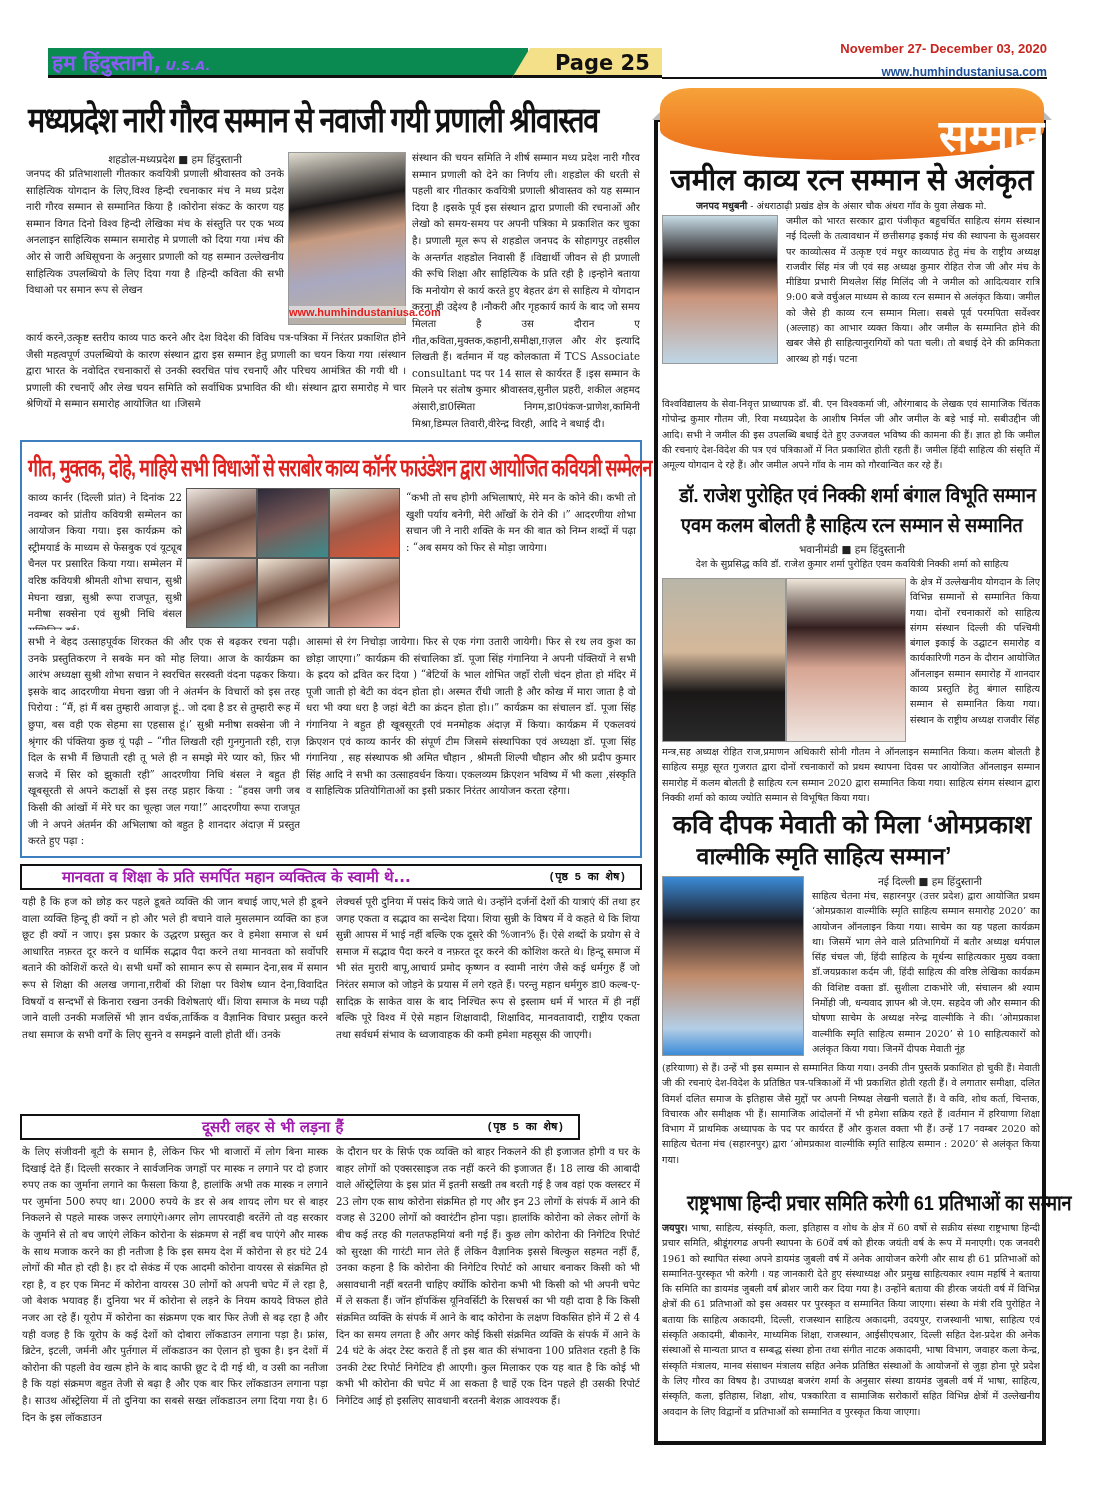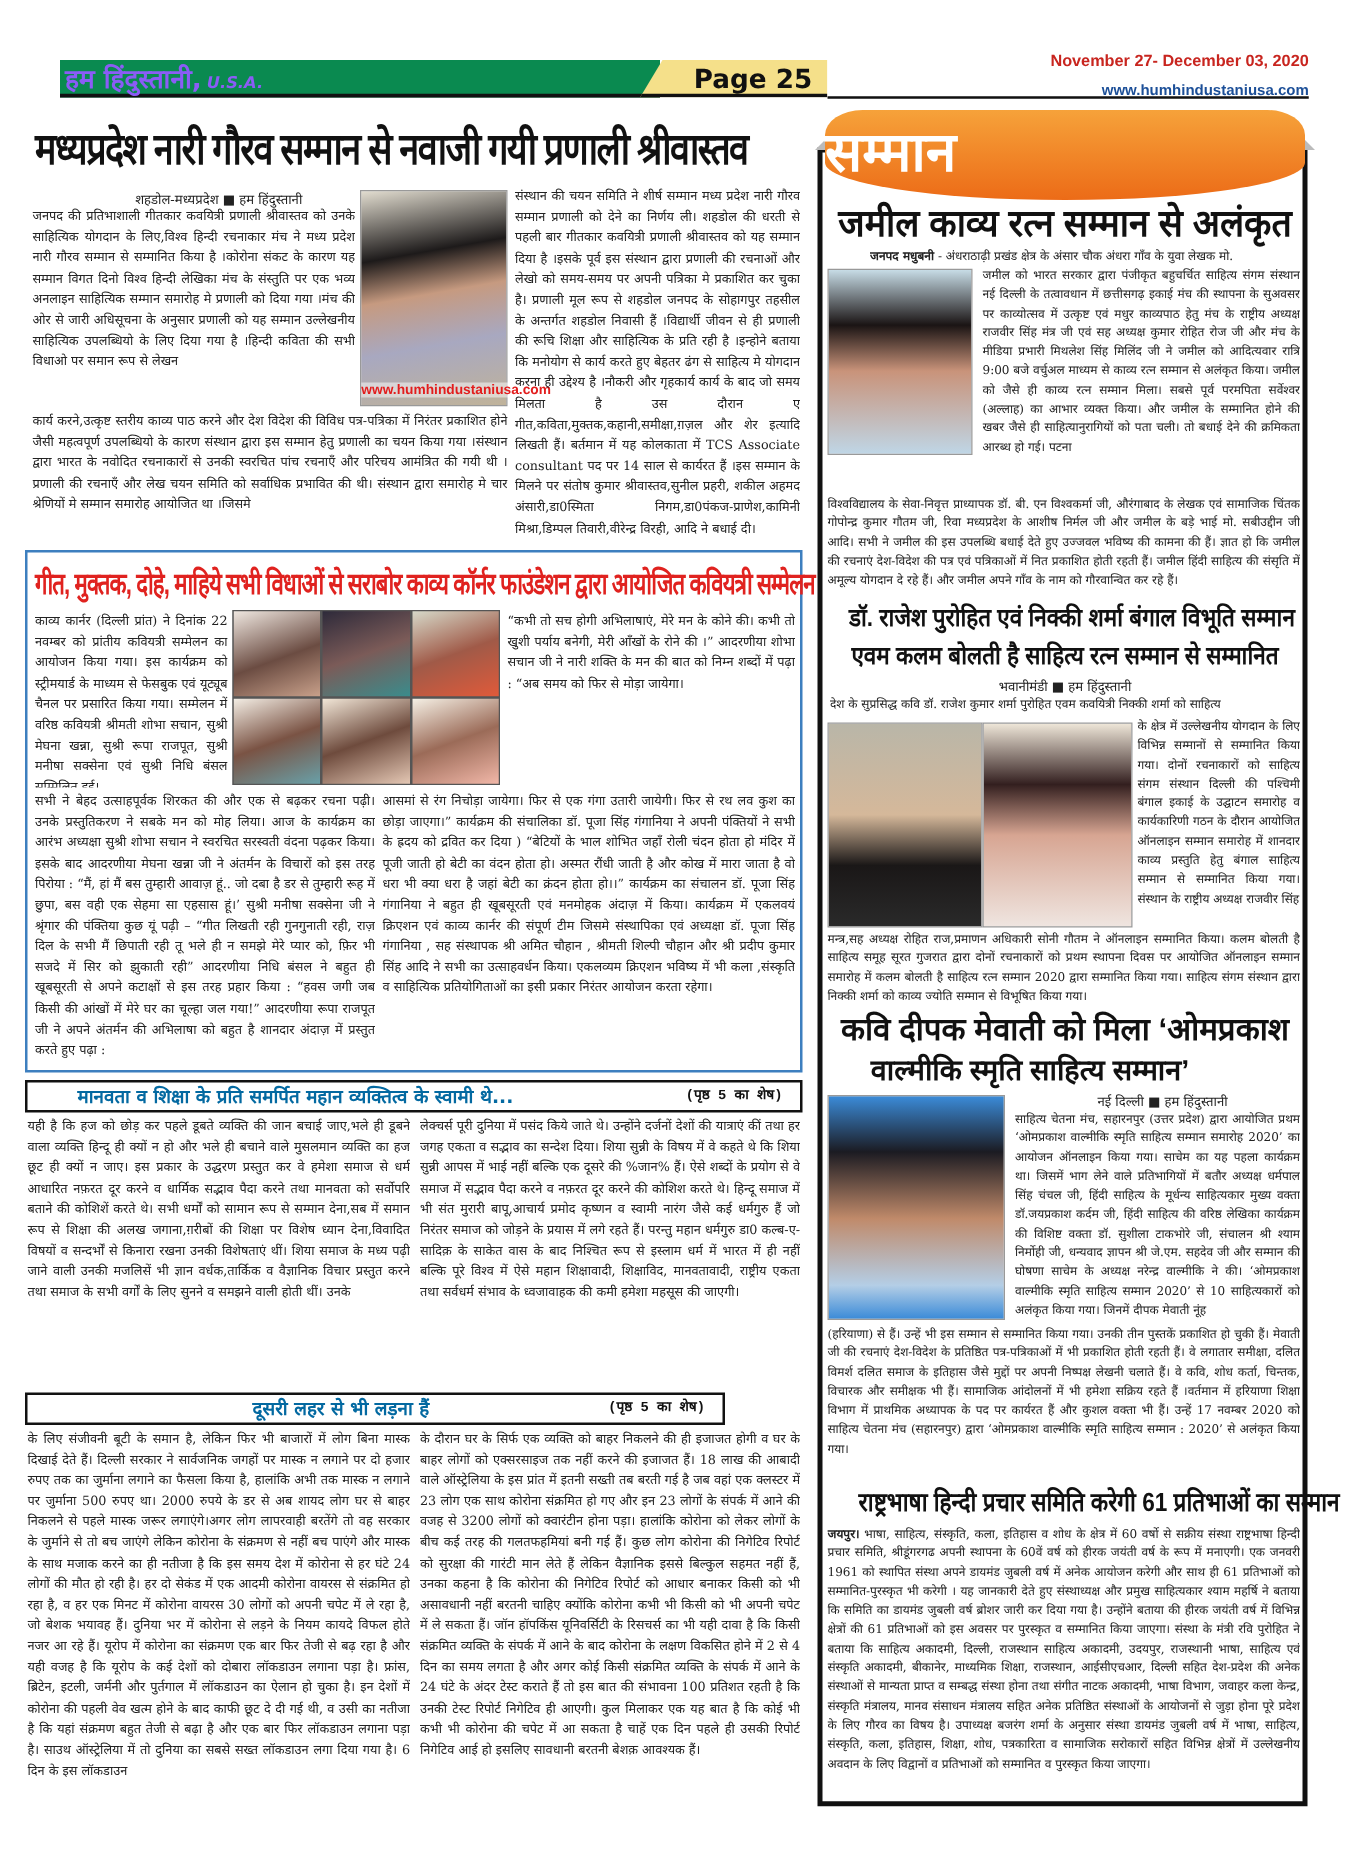--- a/index.html
+++ b/index.html
@@ -24,28 +24,28 @@
   .headline-red { left: 28px; top: 448px; width: 610px; color: #e0221f; font-family: "Liberation Sans", sans-serif; font-weight: bold; font-size: 24px; line-height: 40px; white-space: nowrap; transform: scaleX(0.74); transform-origin: left; letter-spacing: -1px; }
   .collage { left: 186px; top: 488px; width: 214px; height: 140px; display: grid; grid-template-columns: 1fr 1fr 1fr; grid-template-rows: 1fr 1fr; gap: 2px; border: 1px solid #555; background: #555; }
   .collage div { background: linear-gradient(160deg,#efe7e0,#6b4c42 55%,#c8a08a); }
   .collage div:nth-child(2){ background: linear-gradient(160deg,#2e2a3a,#7b5b58 50%,#3a8c8c); }
   .collage div:nth-child(3){ background: linear-gradient(160deg,#d6d9c9,#a05a48 50%,#e05a3a); }
   .collage div:nth-child(4){ background: linear-gradient(160deg,#f3ede4,#7a5344 50%,#69a0a8); }
   .collage div:nth-child(5){ background: linear-gradient(160deg,#f1e6d7,#6e4b3d 50%,#e4c7b4); }
   .collage div:nth-child(6){ background: linear-gradient(160deg,#f5f0e5,#9b6b58 50%,#f1b7a8); }
 
   .section-bar { border: 2px solid #111; height: 26px; }
-  .section-title { color: #0369a1; font-family: "DejaVu Sans", sans-serif; font-weight: bold; font-size: 15px; line-height: 22px; }
+  .section-title { color: #a21caf; font-family: "DejaVu Sans", sans-serif; font-weight: bold; font-size: 15px; line-height: 22px; }
   .section-ref { font-family: Liberation Mono, monospace; font-weight: bold; font-size: 11px; line-height: 22px; color: #111; }
 
   .right-box { left: 654px; top: 118px; width: 392px; height: 1327px; border: 4px solid #111; }
   .ribbon { left: 660px; top: 88px; width: 384px; height: 72px; background: linear-gradient(180deg,#f6a23a,#ec6b17); border-radius: 30px 30px 50% 50% / 20px 20px 30px 30px; }
   .ribbon-fold-l { left: 652px; top: 90px; width: 30px; height: 30px; background: #bbb; clip-path: polygon(100% 0,0 100%,100% 100%); }
   .ribbon-fold-r { left: 1022px; top: 90px; width: 30px; height: 30px; background: #bbb; clip-path: polygon(0 0,0 100%,100% 100%); }
-  .ribbon-text { left: 660px; top: 92px; width: 384px; text-align: left; color: #fff; font-family: "DejaVu Sans", sans-serif; font-weight: bold; font-size: 44px; line-height: 62px; }
+  .ribbon-text { left: 660px; top: 105px; width: 384px; text-align: right; color: #fff; font-family: "DejaVu Sans", sans-serif; font-weight: bold; font-size: 44px; line-height: 62px; }
   .rh { font-family: "Liberation Sans", sans-serif; font-weight: bold; color: #111; text-align: center; white-space: nowrap; }
   .rtxt { font-size: 9.6px; line-height: 15.3px; text-align: justify; color: #222; }
 </style>
 </head>
 <body>
 
 <div class="abs masthead-bar"></div>
 <div class="abs masthead-title"><span>हम हिंदुस्तानी,</span><span class="usa">U.S.A.</span></div>
 <div class="abs page-tab"></div>
 <div class="abs page-num">Page 25</div>
@@ -99,21 +99,21 @@
 
 <div class="abs rh" style="left:660px;top:160px;width:384px;font-size:30px;line-height:40px;transform:scaleX(0.95);">जमील काव्य रत्न सम्मान से अलंकृत</div>
 <div class="abs rtxt" style="left:664px;top:198px;width:376px;height:16px;overflow:hidden;margin-left:32px;"><b>जनपद मधुबनी</b> <span>- अंधराठाढ़ी प्रखंड क्षेत्र के अंसार चौक अंधरा गाँव के युवा लेखक मो.</span></div>
 <div class="abs photo" style="left:662px;top:215px;width:116px;height:149px;background:linear-gradient(180deg,#c7dce6 0%,#1a1414 30%,#c9937a 55%,#bfd6e6 100%);"></div>
 <div class="abs rtxt" style="left:786px;top:213px;width:254px;height:184px;overflow:hidden;">जमील को भारत सरकार द्वारा पंजीकृत बहुचर्चित साहित्य संगम संस्थान नई दिल्ली के तत्वावधान में छत्तीसगढ़ इकाई मंच की स्थापना के सुअवसर पर काव्योत्सव में उत्कृष्ट एवं मधुर काव्यपाठ हेतु मंच के राष्ट्रीय अध्यक्ष राजवीर सिंह मंत्र जी एवं सह अध्यक्ष कुमार रोहित रोज जी और मंच के मीडिया प्रभारी मिथलेश सिंह मिलिंद जी ने जमील को आदित्यवार रात्रि 9:00 बजे वर्चुअल माध्यम से काव्य रत्न सम्मान से अलंकृत किया। जमील को जैसे ही काव्य रत्न सम्मान मिला। सबसे पूर्व परमपिता सर्वेश्वर (अल्लाह) का आभार व्यक्त किया। और जमील के सम्मानित होने की खबर जैसे ही साहित्यानुरागियों को पता चली। तो बधाई देने की क्रमिकता आरब्ध हो गई। पटना</div>
 <div class="abs rtxt" style="left:662px;top:396px;width:378px;height:80px;overflow:hidden;">विश्वविद्यालय के सेवा-निवृत्त प्राध्यापक डॉ. बी. एन विश्वकर्मा जी, औरंगाबाद के लेखक एवं सामाजिक चिंतक गोपोन्द्र कुमार गौतम जी, रिवा मध्यप्रदेश के आशीष निर्मल जी और जमील के बड़े भाई मो. सबीउद्दीन जी आदि। सभी ने जमील की इस उपलब्धि बधाई देते हुए उज्जवल भविष्य की कामना की हैं। ज्ञात हो कि जमील की रचनाएं देश-विदेश की पत्र एवं पत्रिकाओं में नित प्रकाशित होती रहती हैं। जमील हिंदी साहित्य की संसृति में अमूल्य योगदान दे रहे हैं। और जमील अपने गाँव के नाम को गौरवान्वित कर रहे हैं।</div>
 
 <div class="abs rh" style="left:660px;top:478px;width:384px;font-size:20px;line-height:34px;transform:scaleX(0.9);">डॉ. राजेश पुरोहित एवं निक्की शर्मा बंगाल विभूति सम्मान</div>
 <div class="abs rh" style="left:660px;top:508px;width:384px;font-size:20px;line-height:34px;transform:scaleX(0.9);">एवम कलम बोलती है साहित्य रत्न सम्मान से सम्मानित</div>
 <div class="abs dateline" style="left:660px;top:542px;width:384px;">भवानीमंडी ■ हम हिंदुस्तानी</div>
-<div class="abs rtxt" style="left:664px;top:556px;width:376px;height:16px;overflow:hidden;text-align:left;">देश के सुप्रसिद्ध कवि डॉ. राजेश कुमार शर्मा पुरोहित एवम कवयित्री निक्की शर्मा को साहित्य</div>
+<div class="abs rtxt" style="left:664px;top:556px;width:376px;height:16px;overflow:hidden;text-align:center;">देश के सुप्रसिद्ध कवि डॉ. राजेश कुमार शर्मा पुरोहित एवम कवयित्री निक्की शर्मा को साहित्य</div>
 <div class="abs photo" style="left:662px;top:578px;width:124px;height:164px;background:linear-gradient(180deg,#b9b6a8 0%,#d5b89a 45%,#1a1717 70%,#2a2a2a 100%);"></div>
 <div class="abs photo" style="left:786px;top:578px;width:120px;height:164px;background:linear-gradient(180deg,#eee6d8 0%,#331f1f 30%,#d7a592 55%,#efe5e0 100%);"></div>
 <div class="abs rtxt" style="left:910px;top:574px;width:130px;height:170px;overflow:hidden;">के क्षेत्र में उल्लेखनीय योगदान के लिए विभिन्न सम्मानों से सम्मानित किया गया। दोनों रचनाकारों को साहित्य संगम संस्थान दिल्ली की पश्चिमी बंगाल इकाई के उद्घाटन समारोह व कार्यकारिणी गठन के दौरान आयोजित ऑनलाइन सम्मान समारोह में शानदार काव्य प्रस्तुति हेतु बंगाल साहित्य सम्मान से सम्मानित किया गया। संस्थान के राष्ट्रीय अध्यक्ष राजवीर सिंह</div>
 <div class="abs rtxt" style="left:662px;top:744px;width:378px;height:64px;overflow:hidden;">मन्त्र,सह अध्यक्ष रोहित राज,प्रमाणन अधिकारी सोनी गौतम ने ऑनलाइन सम्मानित किया। कलम बोलती है साहित्य समूह सूरत गुजरात द्वारा दोनों रचनाकारों को प्रथम स्थापना दिवस पर आयोजित ऑनलाइन सम्मान समारोह में कलम बोलती है साहित्य रत्न सम्मान 2020 द्वारा सम्मानित किया गया। साहित्य संगम संस्थान द्वारा निक्की शर्मा को काव्य ज्योति सम्मान से विभूषित किया गया।</div>
 
 <div class="abs rh" style="left:660px;top:806px;width:384px;font-size:25px;line-height:36px;">कवि दीपक मेवाती को मिला ‘ओमप्रकाश</div>
 <div class="abs rh" style="left:632px;top:838px;width:384px;font-size:23px;line-height:36px;">वाल्मीकि स्मृति साहित्य सम्मान’</div>
 <div class="abs dateline" style="left:820px;top:874px;width:220px;">नई दिल्ली ■ हम हिंदुस्तानी</div>
 <div class="abs photo" style="left:662px;top:876px;width:142px;height:180px;background:linear-gradient(180deg,#3b8bd8 0%,#1b1b22 25%,#c08a6a 55%,#b4cee6 85%,#3b8bd8 100%);"></div>
 <div class="abs rtxt" style="left:812px;top:888px;width:228px;height:172px;overflow:hidden;">साहित्य चेतना मंच, सहारनपुर (उत्तर प्रदेश) द्वारा आयोजित प्रथम ‘ओमप्रकाश वाल्मीकि स्मृति साहित्य सम्मान समारोह 2020’ का आयोजन ऑनलाइन किया गया। साचेम का यह पहला कार्यक्रम था। जिसमें भाग लेने वाले प्रतिभागियों में बतौर अध्यक्ष धर्मपाल सिंह चंचल जी, हिंदी साहित्य के मूर्धन्य साहित्यकार मुख्य वक्ता डॉ.जयप्रकाश कर्दम जी, हिंदी साहित्य की वरिष्ठ लेखिका कार्यक्रम की विशिष्ट वक्ता डॉ. सुशीला टाकभोरे जी, संचालन श्री श्याम निर्मोही जी, धन्यवाद ज्ञापन श्री जे.एम. सहदेव जी और सम्मान की घोषणा साचेम के अध्यक्ष नरेन्द्र वाल्मीकि ने की। ‘ओमप्रकाश वाल्मीकि स्मृति साहित्य सम्मान 2020’ से 10 साहित्यकारों को अलंकृत किया गया। जिनमें दीपक मेवाती नूंह</div>

